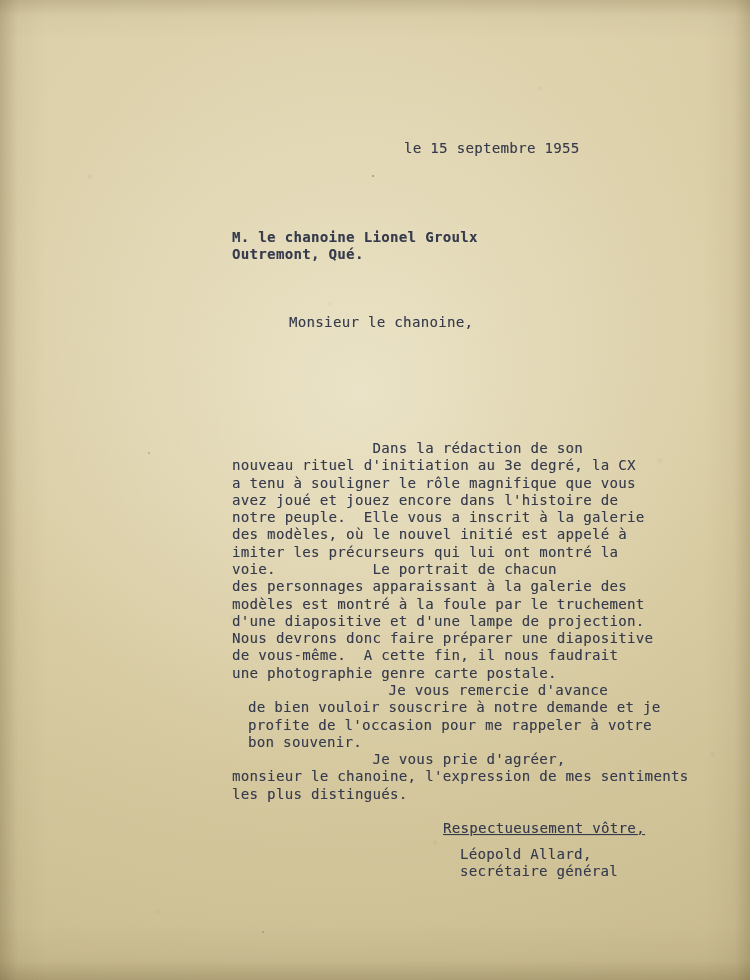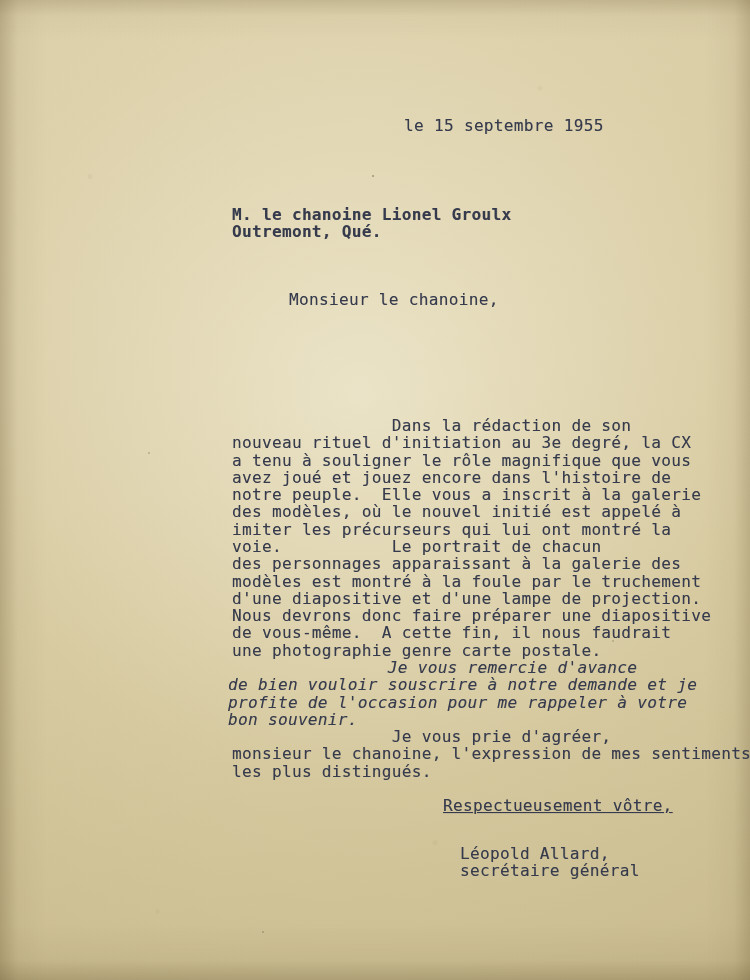--- a/index.html
+++ b/index.html
@@ -54,39 +54,40 @@
   }
 
   .letter {
     position: absolute;
     inset: 0;
     z-index: 3;
     color: #2f3240;
   }
   .tw {
     font-family: "DejaVu Sans Mono", monospace;
-    font-size: 16px;
+    font-size: 14px;
     line-height: 17.3px;
     letter-spacing: 0.35px;
     color: #353a4c;
     white-space: pre;
     text-shadow: 0.35px 0.35px 0.5px rgba(60,62,80,0.35);
+    margin-top: 23px;
   }
   .blk { position: absolute; }
 
   #date-line        { left: 404px; top: 117px; }
   #addressee        { left: 232px; top: 206px; font-weight: bold; }
   #salutation       { left: 281px; top: 291px; padding-left: 8px; }
   #para-1           { left: 232px; top: 348px; }
   #para-2           { left: 232px; top: 417px; }
   #para-3           { left: 232px; top: 538px; }
-  #para-4           { left: 228px; top: 659px; font-style: italic; }
+  #para-4           { left: 248px; top: 659px; }
   #para-5           { left: 232px; top: 728px; }
   #closing          { left: 443px; top: 797px; text-decoration: underline; }
-  #signature        { left: 460px; top: 845px; }
+  #signature        { left: 460px; top: 823px; }
 
   .speck {
     position: absolute;
     z-index: 4;
     background: #4a4432;
     border-radius: 50%;
     opacity: 0.45;
     pointer-events: none;
   }
 </style>

